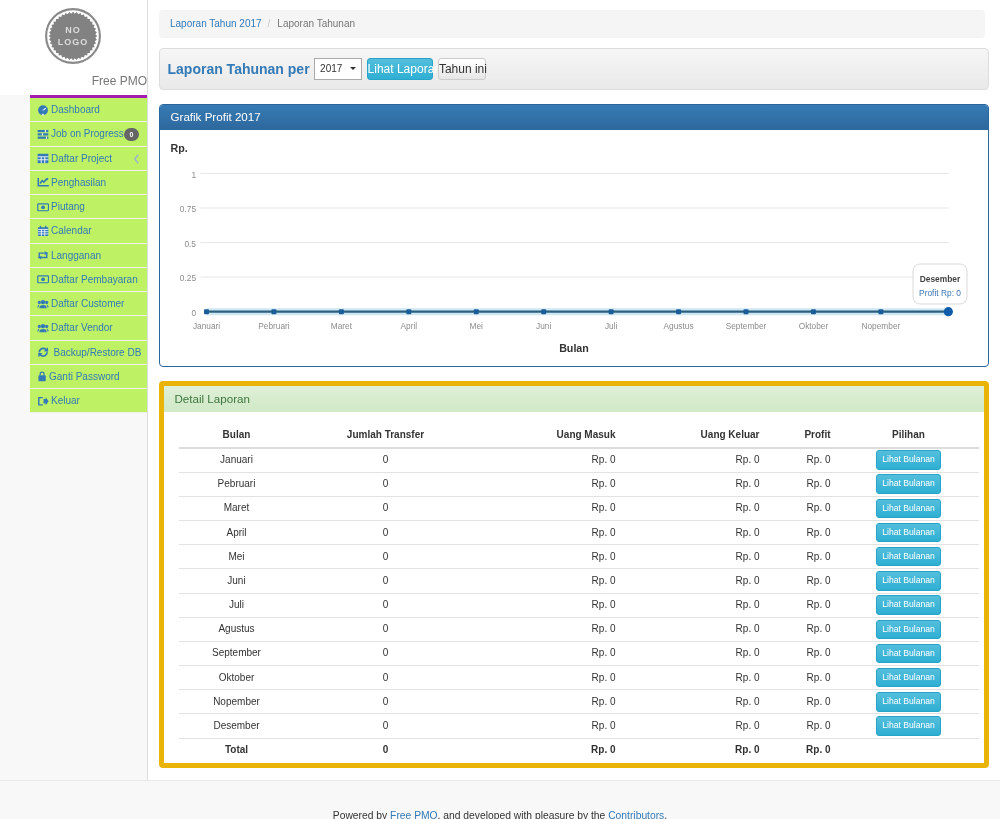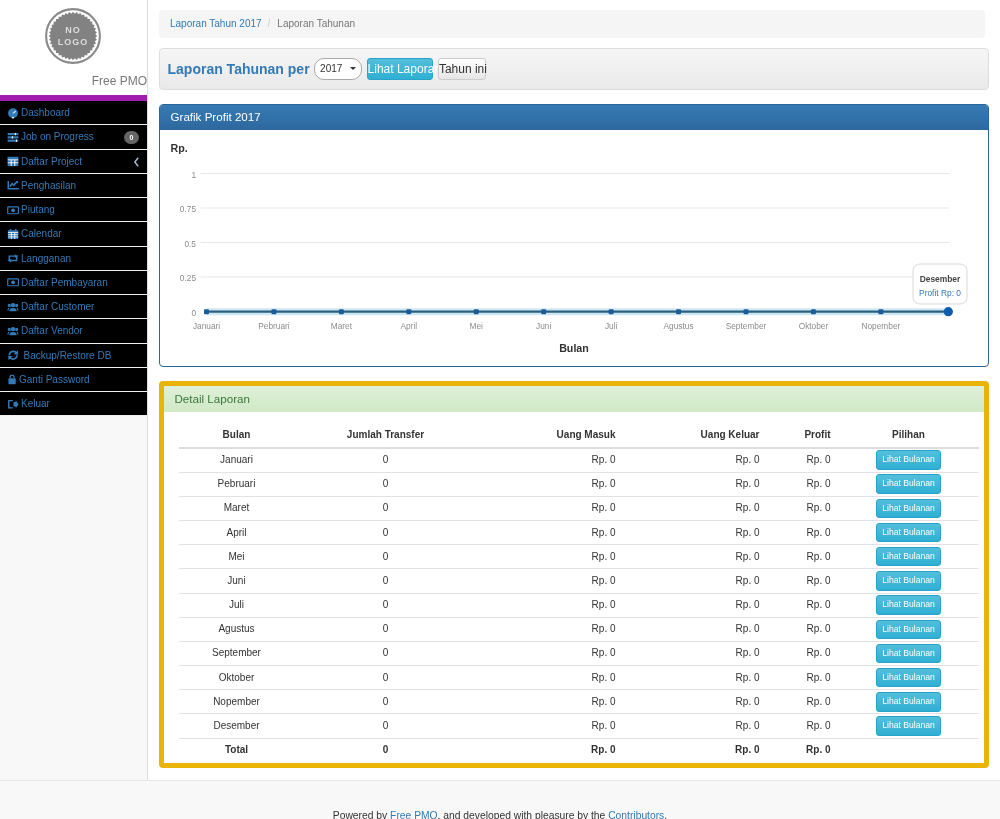--- a/index.html
+++ b/index.html
@@ -3,36 +3,36 @@
 <meta charset="utf-8">
 <style>
 * { margin:0; padding:0; box-sizing:border-box; }
 html,body { width:1000px; height:819px; background:#fff; font-family:"Liberation Sans", sans-serif; font-size:10px; color:#333; overflow:hidden; }
 a { text-decoration:none; color:#337ab7; }
 
 
 #sidebar { position:absolute; left:0; top:0; width:148px; height:780px; background:#f8f8f8; border-right:1px solid #ddd; }
 #logoBox { height:95px; text-align:right; background:#fff; }
 #freepmo { color:#777; font-size:12px; margin-top:6px; }
-#menu { list-style:none; border-top:6px solid #a21caf; background:#000000; }
+#menu { list-style:none; border-top:3px solid #a21caf; background:#bef264;margin-left:30px; }
 #menu li { position:relative; height:24.25px; line-height:24.25px; border-bottom:1px solid #f0f0f0; color:#337ab7; white-space:nowrap; }
 #menu li .mi { position:absolute; left:7px; top:50%; margin-top:-6px; width:12px; height:12.5px; }
 #menu li .mt { position:absolute; left:21px; top:0; font-size:10px; }
 .badge0 { position:absolute; right:8px; top:5.3px; width:15.3px; height:13.7px; background:#656565; border-radius:7px; color:#fff; font-size:7px; font-weight:bold; text-align:center; line-height:13.7px; }
 .chev { position:absolute; right:8.5px; top:7px; width:5px; height:10px; }
 
 
 #content { position:absolute; left:158.5px; top:0; width:830px; }
 #crumb { position:absolute; top:10px; left:0; width:826px; height:28px; background:#f5f5f5; border-radius:4px; line-height:28px; padding-left:11.5px; color:#777; font-size:10px; }
 #crumb .sep { color:#ccc; padding:0 7px 0 6px; }
 
 #formpanel { position:absolute; top:47.5px; left:0; width:830px; height:42px; border:1px solid #ddd; border-radius:4px; background:linear-gradient(to bottom,#f6f6f6,#e9e9e9); }
 #formpanel .inner { position:absolute; left:8px; top:9px; height:22px; line-height:22px; white-space:nowrap; }
 #formpanel label { color:#337ab7; font-weight:bold; font-size:14px; vertical-align:middle; }
-.sel { display:inline-block; vertical-align:middle; position:relative; width:48px;  height:22px; background:#fff; border:1px solid #aaa; border-radius:10px; margin-left:4px; font-size:10px; color:#333; text-align:left; line-height:20px; padding-left:5.5px; }
+.sel { display:inline-block; vertical-align:middle; position:relative; width:48px;  height:22px; background:#fff; border:1px solid #aaa; border-radius:0; margin-left:4px; font-size:10px; color:#333; text-align:left; line-height:20px; padding-left:5.5px; }
 .sel .arr { position:absolute; right:5px; top:8.5px; width:0; height:0; border-left:3px solid transparent; border-right:3px solid transparent; border-top:3.5px solid #333; }
 .btn { display:inline-block; vertical-align:middle; height:22.5px; line-height:20.5px; font-size:12px; border-radius:3px; padding:0 6px; text-align:center; }
 .btn-info { background:linear-gradient(to bottom,#54bedc,#2fafd3); border:1px solid #28a4c9; color:#fff; margin-left:5px; width:66.7px; padding:0; }
 .btn-default { background:linear-gradient(to bottom,#fff,#e6e6e6); border:1px solid #ccc; color:#333; margin-left:4.6px; width:48px; padding:0; }
 
 .panel-heading { height:24.3px; line-height:24.3px; padding:0 11px; font-size:11.6px; }
 #chartpanel { position:absolute; top:104.3px; left:0; width:830px; height:262.5px; border:1px solid #2b669a; border-radius:4px; background:#fff; }
 #chartpanel .panel-heading { background:linear-gradient(to bottom,#377ab4,#2d689d); color:#fff; border-radius:3px 3px 0 0; }
 
 #tablepanel { position:absolute; top:381.4px; left:0; width:830px; height:387px; border:5px solid #eab308; border-radius:4px; background:#fff; }

